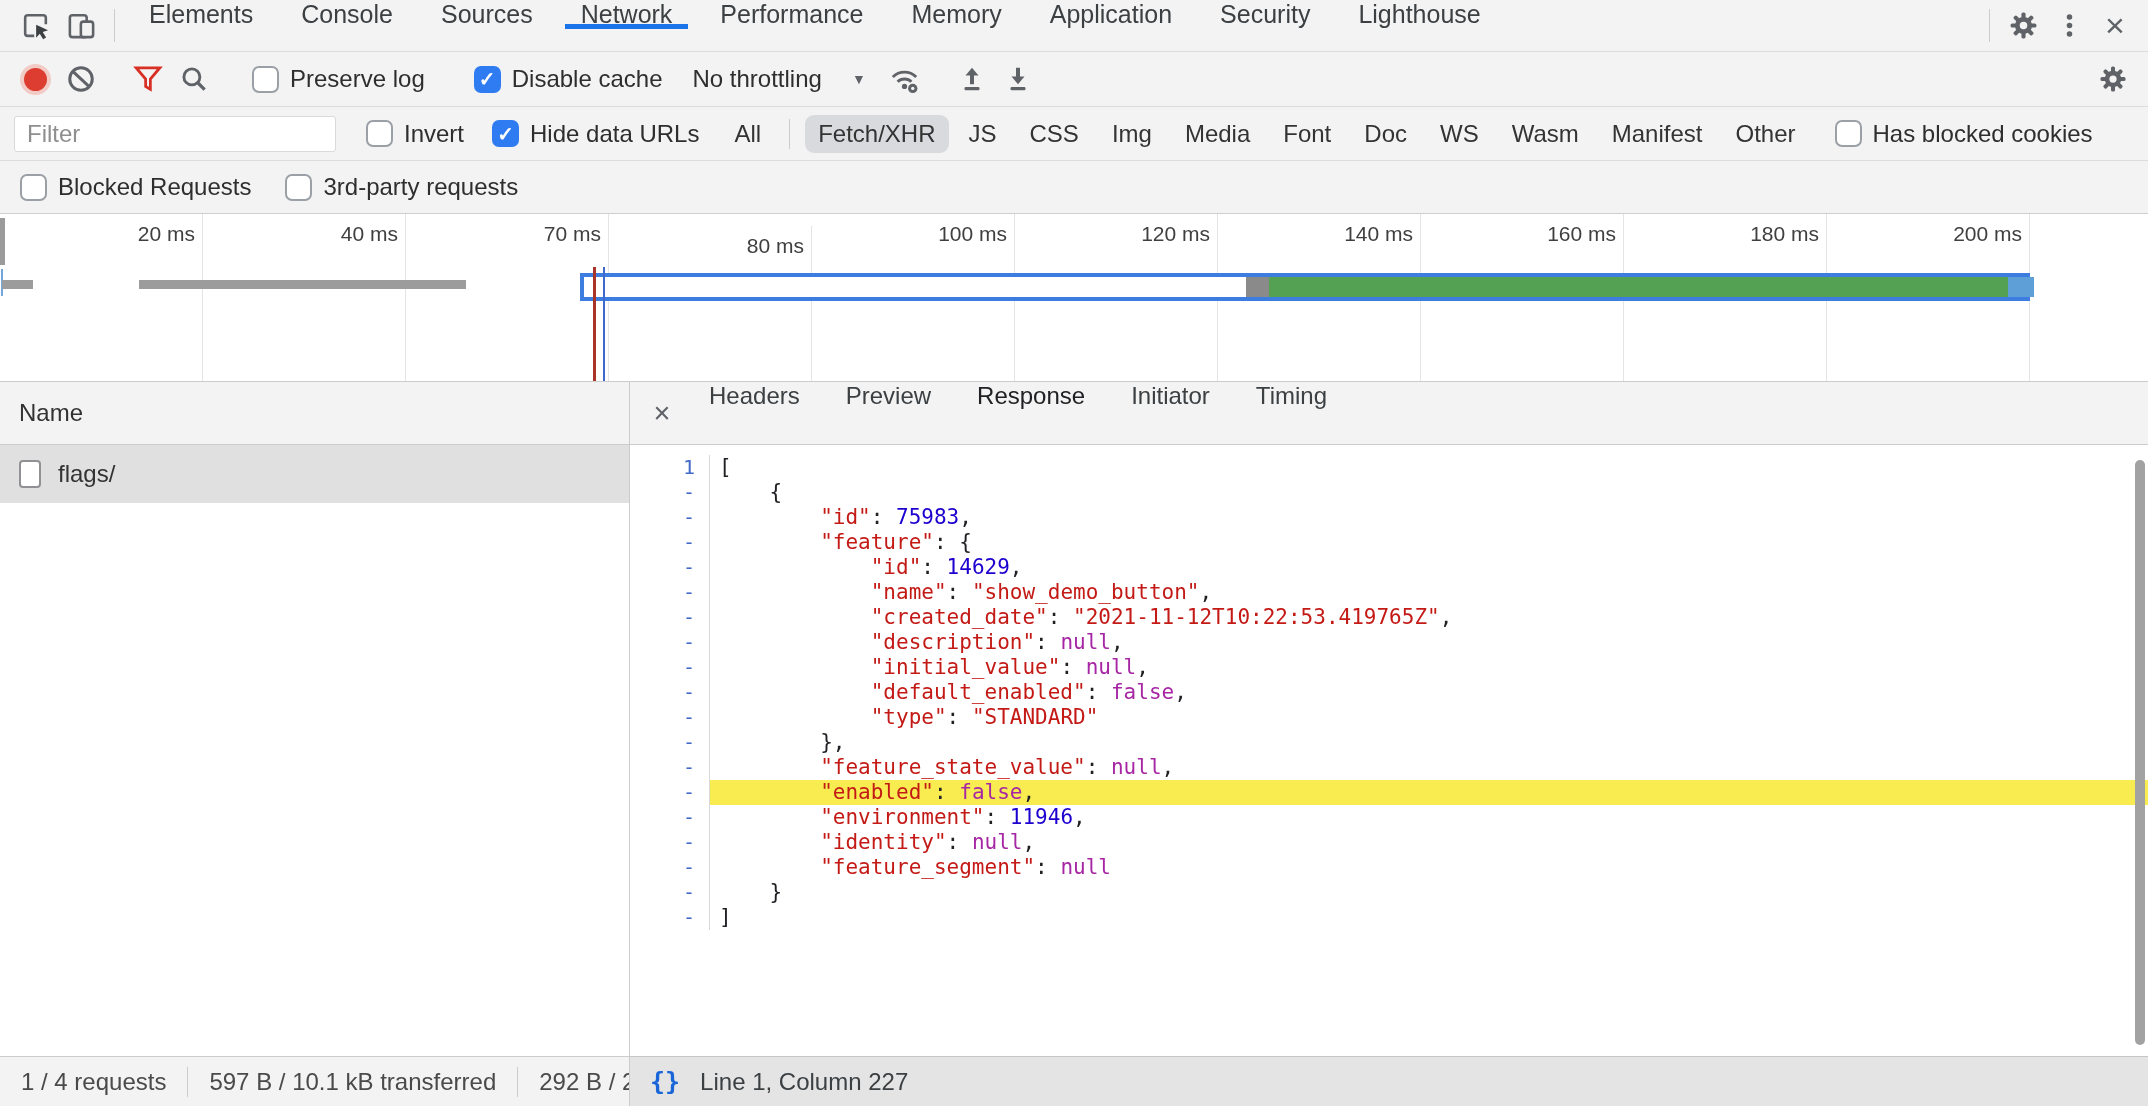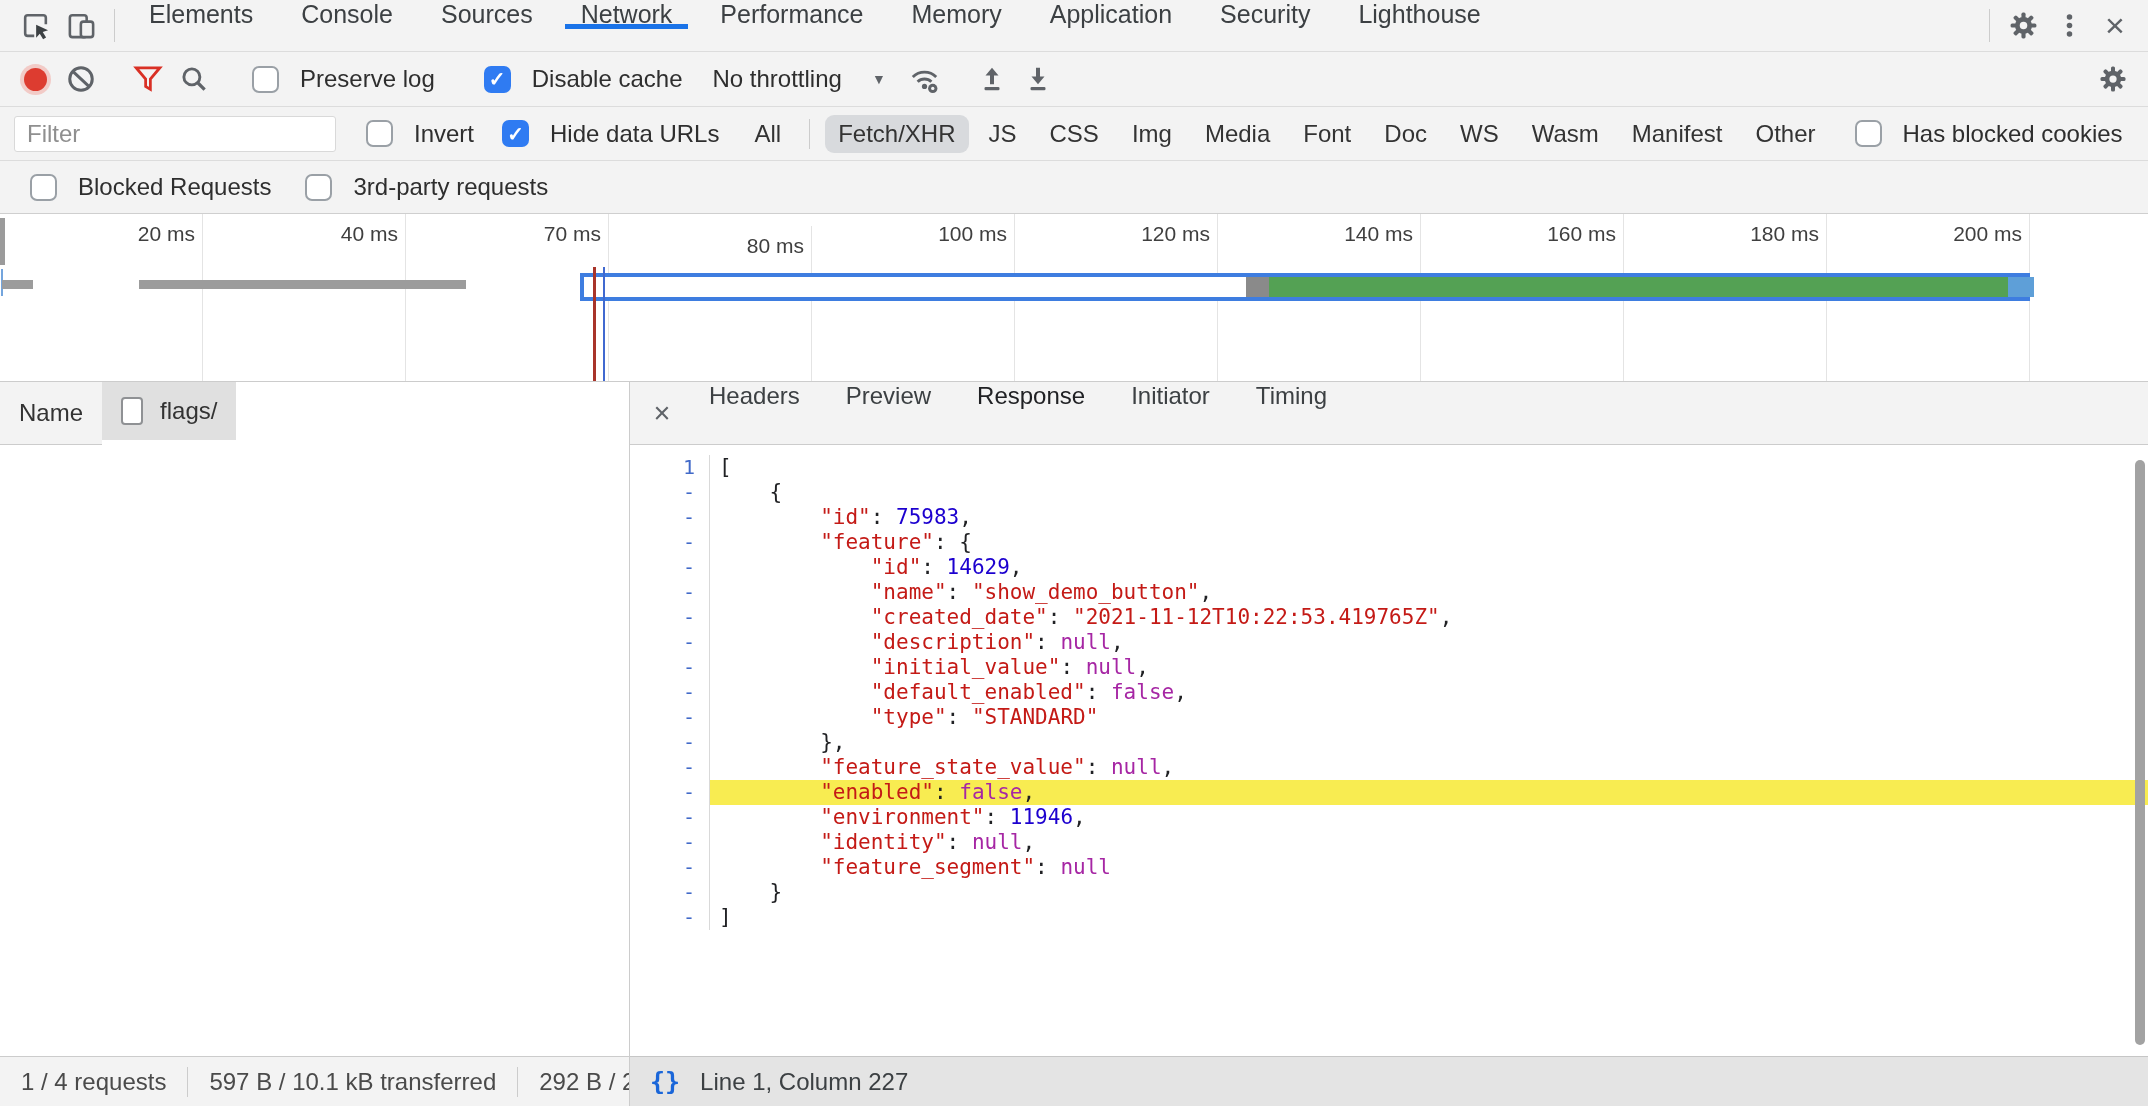--- a/index.html
+++ b/index.html
@@ -14,51 +14,51 @@
   .tabs{display:flex;align-items:flex-start;}
   .tab{position:relative;display:flex;align-items:center;padding:0 24px;font-size:25px;color:#3c4043;}
   .tab-underline{position:absolute;left:8px;right:8px;bottom:0;height:5px;background:#1a73e8;display:none;}
   .tab.selected .tab-underline{display:block;}
   .spacer{flex:1;}
   .close-x{font-size:34px;color:#5f6368;}
 
   
   .toolbar{height:55px;flex:none;background:#f3f3f3;display:flex;align-items:center;padding:0 12px;border-bottom:1px solid #dcdcdc;}
   .record-dot{width:23px;height:23px;border-radius:50%;background:#dd3c30;box-shadow:0 0 0 4px #f2cbc7;}
-  .check-item{display:flex;align-items:center;gap:21px;font-size:24px;color:#2e2e2e;margin:0 14px;white-space:nowrap;}
+  .check-item{display:flex;align-items:center;gap:11px;font-size:24px;color:#2e2e2e;margin:0 14px;white-space:nowrap;}
   .cb{width:27px;height:27px;border-radius:7px;border:2px solid #9aa0a6;background:#fff;display:flex;align-items:center;justify-content:center;flex:none;color:#fff;font-size:20px;font-weight:bold;line-height:1;}
   .cb.checked{border:none;background:#2f7bf2;}
   .select{display:flex;align-items:center;gap:30px;font-size:24px;color:#2e2e2e;margin:0 16px;white-space:nowrap;}
   .caret{font-size:14px;color:#5f6368;}
 
   
   .filterbar{height:54px;flex:none;background:#f3f3f3;display:flex;align-items:center;padding:0 14px;border-bottom:1px solid #dcdcdc;}
   .filter-input{width:322px;height:36px;border:1px solid #d9d9d9;border-radius:3px;padding:0 12px;font-size:24px;font-family:"Liberation Sans",sans-serif;color:#333;background:#fff;margin-right:16px;outline:none;}
   .filter-input::placeholder{color:#8f8f8f;}
   .type-filters{display:flex;align-items:center;gap:7px;margin-left:8px;}
   .pill{padding:5px 13px;font-size:24px;color:#333;border-radius:9px;white-space:nowrap;}
   .pill.selected{background:#d8dadd;}
 
   
-  .optionsbar{height:53px;flex:none;background:#f3f3f3;display:flex;align-items:center;padding:0 16px;gap:6px;border-bottom:1px solid #cfcfcf;}
+  .optionsbar{height:53px;flex:none;background:#f3f3f3;display:flex;align-items:center;padding:0 6px;gap:6px;border-bottom:1px solid #cfcfcf;}
 
   
   .overview{height:168px;flex:none;position:relative;background:#fff;border-bottom:1px solid #ccc;overflow:hidden;}
   .tick-seg{position:absolute;top:0;bottom:0;border-right:1px solid #e4e4e4;}
   .tick-label{position:absolute;right:7px;top:8px;font-size:21px;color:#3f3f3f;white-space:nowrap;}
   .bar-gray{position:absolute;top:66px;height:9px;background:#9c9c9c;}
   .req-bar{position:absolute;top:59px;height:28px;border:4px solid #3e7de0;background:#fff;}
   .req-seg{position:absolute;top:0;bottom:0;}
   .event-line{position:absolute;top:53px;bottom:0;}
   .edge-bar{position:absolute;left:0;top:4px;width:5px;height:47px;background:#9b9b9b;}
   .edge-tick{position:absolute;left:1px;top:55px;width:2px;height:27px;background:#74a5dd;}
 
   
   .main{flex:1;display:flex;min-height:0;background:#fff;}
-  .requests-panel{width:630px;flex:none;border-right:1px solid #ccc;display:flex;flex-direction:row;background:#fff;}
+  .requests-panel{width:630px;flex:none;border-right:1px solid #ccc;display:flex;flex-direction:column;background:#fff;}
   .name-header{height:63px;flex:none;background:#f3f3f3;border-bottom:1px solid #ccc;display:flex;align-items:center;padding:0 19px;font-size:24px;color:#333;}
   .request-row{height:58px;display:flex;align-items:center;gap:17px;padding:0 19px;font-size:24px;color:#333;}
   .request-row.selected{background:#e0e0e0;}
   .file-icon{width:22px;height:28px;border:2px solid #8f9194;border-radius:4px;background:#fff;flex:none;}
 
   .details-panel{flex:1;display:flex;flex-direction:column;min-width:0;background:#fff;}
   .detail-tabs{height:63px;flex:none;background:#f3f3f3;border-bottom:1px solid #ccc;display:flex;align-items:stretch;padding:0 8px;}
   .detail-close{width:48px;display:flex;align-items:center;justify-content:center;font-size:29px;color:#5f6368;}
   .dtab{position:relative;display:flex;align-items:center;padding:0 16px;margin:0 7px;font-size:24px;color:#3c4043;}
   .dtab.selected{color:#202124;}

